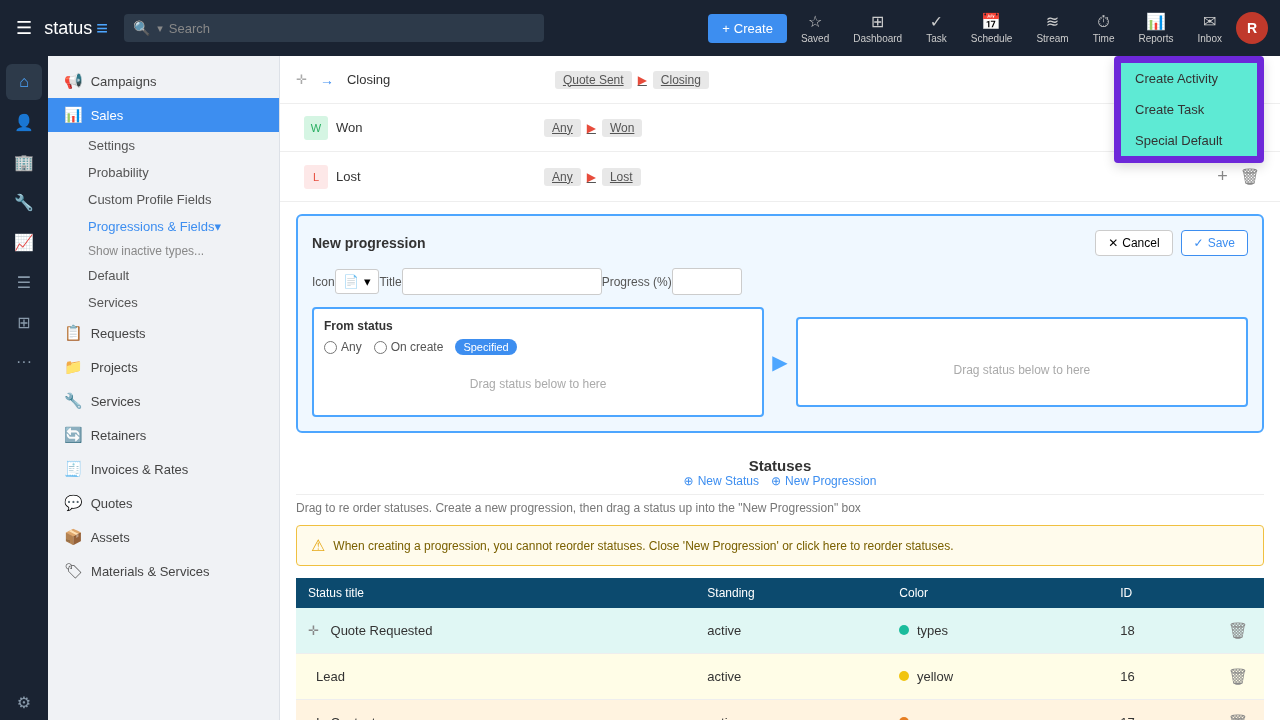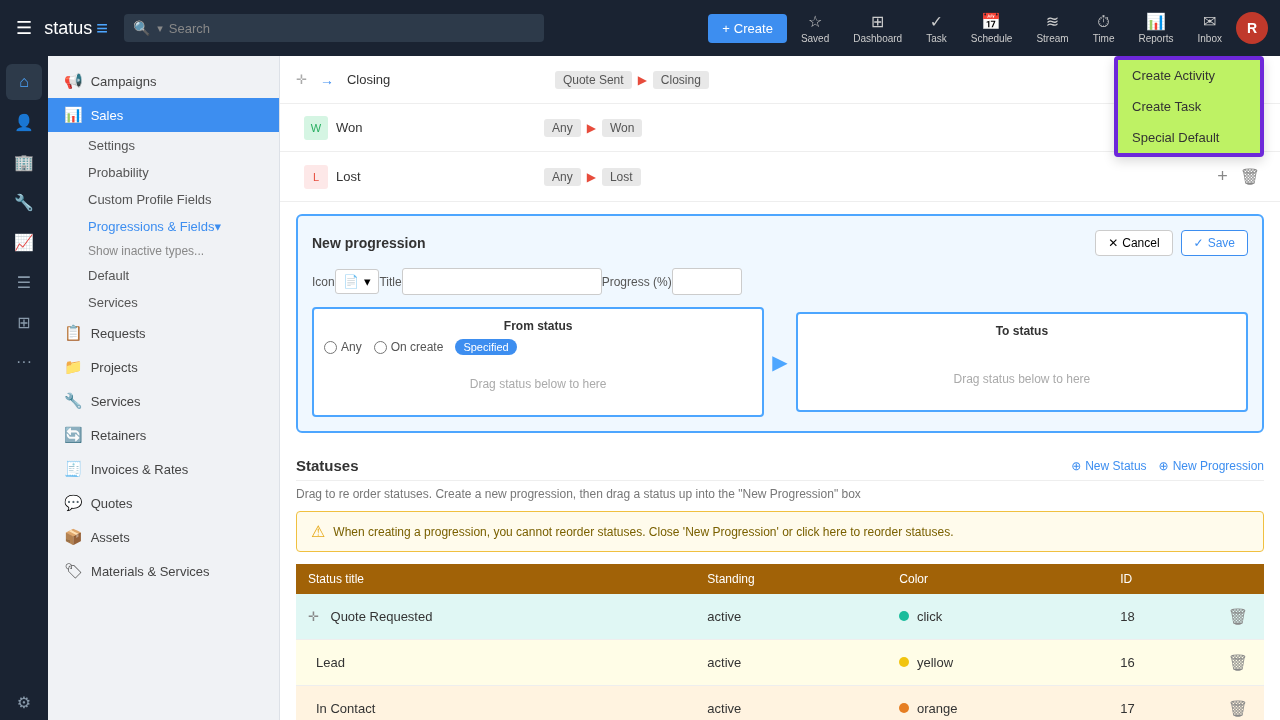--- a/index.html
+++ b/index.html
@@ -178,22 +178,22 @@
       overflow-y: auto;
       background: #fff;
       position: relative;
     }
 
     
     .context-menu {
       position: absolute;
       top: 0;
       right: 16px;
-      background: #bef264;
-      border: 4px solid #6d28d9;
+      background: #5eead4;
+      border: 7px solid #6d28d9;
       border-radius: 4px;
       box-shadow: 0 4px 12px rgba(0,0,0,0.15);
       z-index: 50;
       min-width: 150px;
     }
     .context-menu-item {
       padding: 8px 14px;
       font-size: 13px;
       cursor: pointer;
       color: #333;
@@ -209,21 +209,21 @@
       border-bottom: 1px solid #eee;
       padding: 10px 16px;
       gap: 8px;
     }
     .prog-row-icon {
       width: 24px; height: 24px;
       display: flex; align-items: center; justify-content: center;
       font-size: 14px;
     }
     .prog-row-name { flex: 0 0 200px; font-size: 13px; color: #333; }
-    .prog-row-flow { flex: 1; display: flex; align-items: center; gap: 6px; font-size: 12px; color: #555; }
+    .prog-row-flow { flex: 1; display: flex; align-items: center; gap: 6px; font-size: 12px; color: #555; text-decoration: underline; }
     .flow-arrow { color: #e74c3c; font-size: 12px; }
     .flow-badge {
       background: #e8e8e8;
       border-radius: 3px;
       padding: 2px 8px;
       font-size: 12px;
       color: #555;
     }
     .action-btn {
       background: none;
@@ -301,21 +301,20 @@
       border-radius: 4px;
       background: #fff;
       padding: 10px;
       min-height: 90px;
     }
     .status-box-header {
       font-size: 12px;
       font-weight: 600;
       color: #333;
       margin-bottom: 6px;
-      text-align: center;
     }
     .status-box-radios {
       display: flex;
       gap: 12px;
       margin-bottom: 8px;
       align-items: center;
     }
     .radio-label {
       display: flex;
       align-items: center;
@@ -343,20 +342,21 @@
     }
 
     
     .statuses-section { padding: 0 16px 16px; }
     .statuses-header {
       display: flex;
       justify-content: space-between;
       align-items: center;
       padding: 12px 0 6px;
       border-bottom: 1px solid #eee;
+      flex-direction: column;
     }
     .statuses-title { font-size: 15px; font-weight: 600; color: #333; }
     .statuses-actions { display: flex; gap: 12px; }
     .statuses-action-link {
       font-size: 12px;
       color: #3d8ef0;
       cursor: pointer;
       display: flex; align-items: center; gap: 4px;
     }
     .statuses-help {
@@ -373,21 +373,21 @@
       color: #7a6000;
       display: flex;
       align-items: center;
       gap: 8px;
       margin-bottom: 12px;
     }
 
     
     .status-table { width: 100%; border-collapse: collapse; }
     .status-table thead tr {
-      background: #a16207;
+      background: #0c4a6e;
       color: #fff;
     }
     .status-table thead th {
       padding: 8px 12px;
       text-align: left;
       font-size: 12px;
       font-weight: 500;
     }
     .status-table thead th:last-child { width: 40px; }
     .status-table tbody tr { border-bottom: 1px solid #eee; }
@@ -623,21 +623,20 @@
             <label class="radio-label">
               <input type="radio" name="from_status" style="">
               <span>On create</span>
             </label>
             <span class="radio-selected">Specified</span>
           </div>
           <div class="drag-placeholder">Drag status below to here</div>
         </div>
         <span class="status-arrow">▶</span>
         <div class="status-box">
-          <div class="status-box-header">To status</div>
           <div class="drag-placeholder" style="margin-top:20px;">Drag status below to here</div>
         </div>
       </div>
     </div>
 
     <div class="statuses-section">
       <div class="statuses-header">
         <span class="statuses-title">Statuses</span>
         <div class="statuses-actions">
           <span class="statuses-action-link">
@@ -667,21 +666,21 @@
         </thead>
         <tbody>
           <tr class="row-teal">
             <td>
               <span style="color:#888; margin-right:8px;">✛</span>
               <span>Quote Requested</span>
             </td>
             <td>active</td>
             <td>
               <span class="status-color-dot" style="background:#1abc9c;"></span>
-              <span>click</span>
+              <span>types</span>
             </td>
             <td>18</td>
             <td>
               <button class="action-btn">🗑</button>
             </td>
           </tr>
           <tr class="row-yellow">
             <td>
               <span style="color:#888; margin-right:8px;"></span>
               <span>Lead</span>

